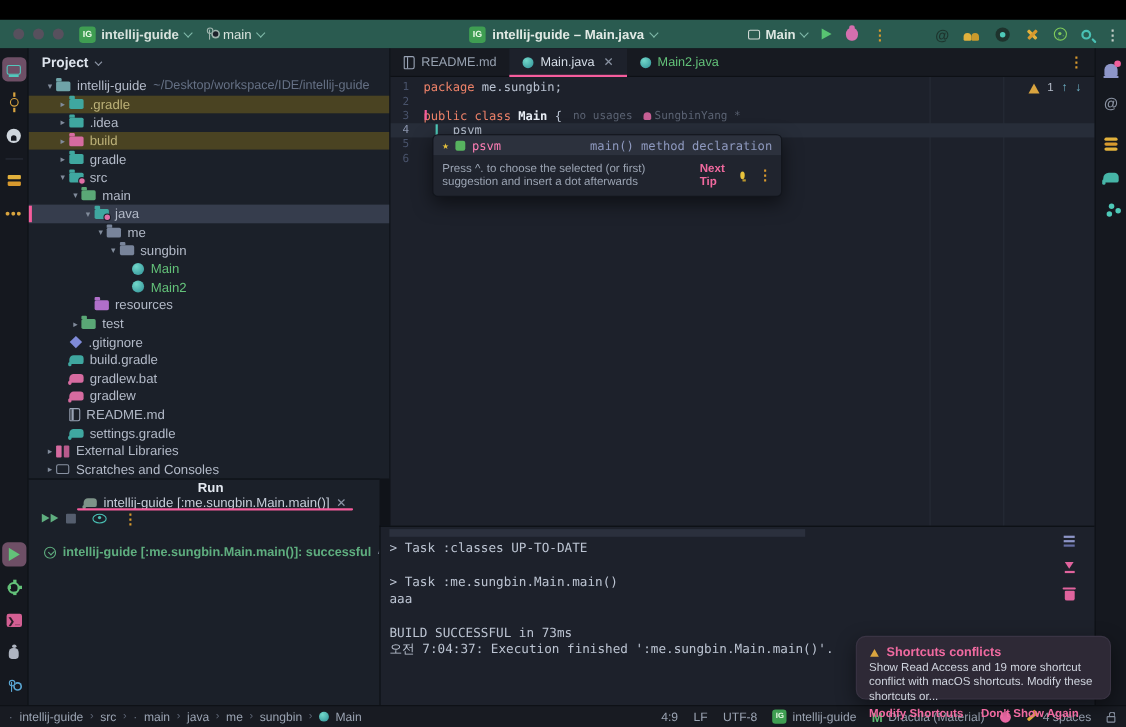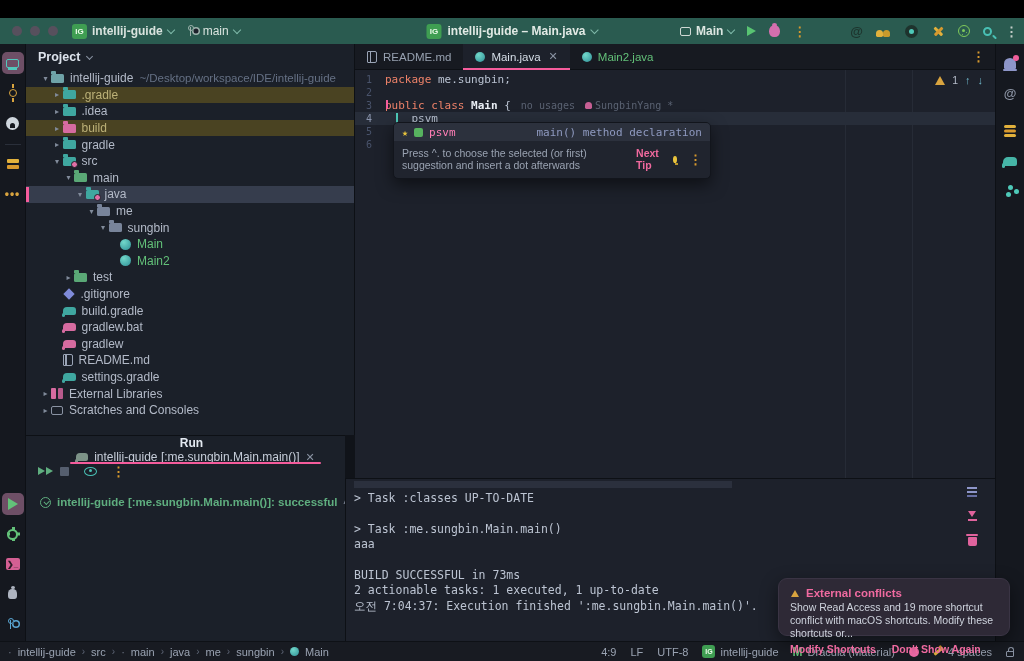--- a/index.html
+++ b/index.html
@@ -386,20 +386,25 @@
         <div class="trow" style="padding-left: 83px;">
           <span class="arr"></span>
           <span class="ball"></span>
           <span class="lbl green">Main</span>
         </div>
         <div class="trow" style="padding-left: 83px;">
           <span class="arr"></span>
           <span class="ball"></span>
           <span class="lbl green">Main2</span>
         </div>
+        <div class="trow" style="padding-left: 48.5px;">
+          <span class="arr"></span>
+          <span class="fold c-purple"></span>
+          <span class="lbl">resources</span>
+        </div>
         <div class="trow" style="padding-left: 37px;">
           <span class="arr">▸</span>
           <span class="fold c-green"></span>
           <span class="lbl">test</span>
         </div>
         <div class="trow" style="padding-left: 25.5px;">
           <span class="arr"></span>
           <span class="dia"></span>
           <span class="lbl">.gitignore</span>
         </div>
@@ -549,35 +554,34 @@
   <div id="console">
     <div id="console-inner">
       <div class="console-clip"></div>
       <div id="console-lines">
           <div class="conline">&gt; Task :classes UP-TO-DATE</div>
           <div class="conline"></div>
           <div class="conline">&gt; Task :me.sungbin.Main.main()</div>
           <div class="conline">aaa</div>
           <div class="conline"></div>
           <div class="conline">BUILD SUCCESSFUL in 73ms</div>
-          <div class="conline">2 actionable tasks: 1 executed, 1 up-to-date</div>
           <div class="conline">오전 7:04:37: Execution finished ':me.sungbin.Main.main()'.</div>
         </div>
     </div>
     <div id="console-gutter">
       <span class="i-softwrap"></span>
       <span class="i-scrollend"></span>
       <span class="i-trash"></span>
     </div>
   </div>
 
   <div id="notif">
     <div id="notif-titlerow">
       <span class="warn-tri"></span>
-      <span id="notif-title">External conflicts</span>
+      <span id="notif-title">Shortcuts conflicts</span>
     </div>
     <div id="notif-body">Show Read Access and 19 more shortcut conflict with macOS shortcuts. Modify these shortcuts or...</div>
     <div id="notif-actions">
       <span>Modify Shortcuts</span>
       <span>Don't Show Again</span>
     </div>
   </div>
 
   <div id="statusbar">
     <div id="breadcrumbs">

